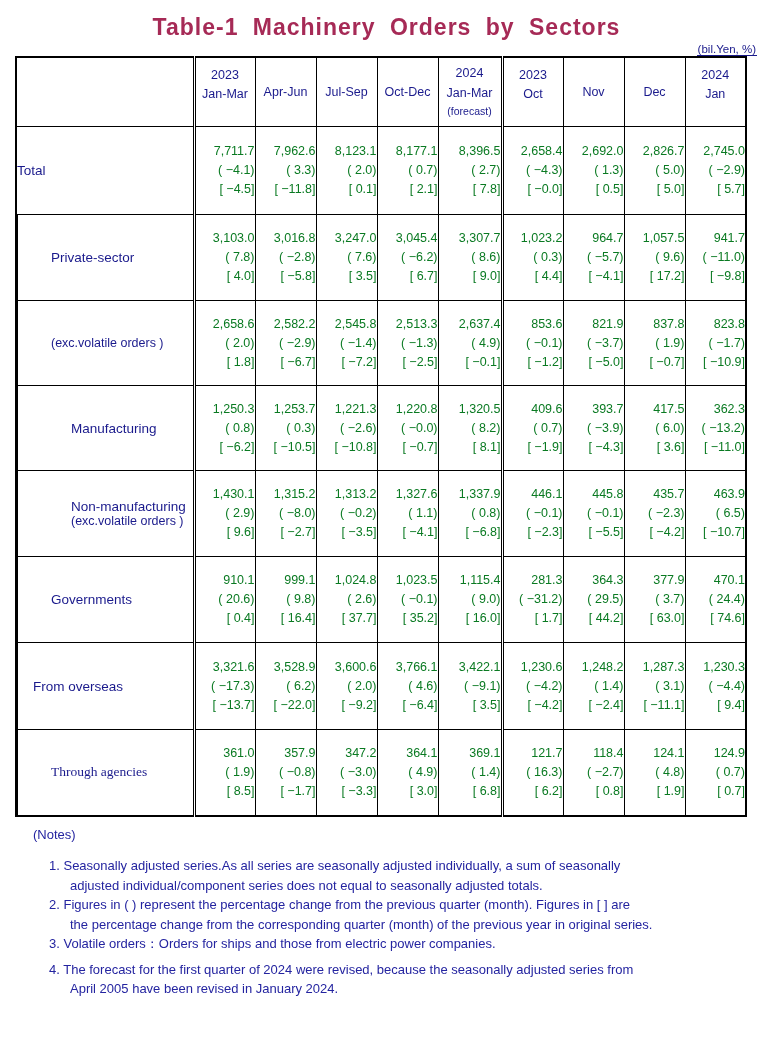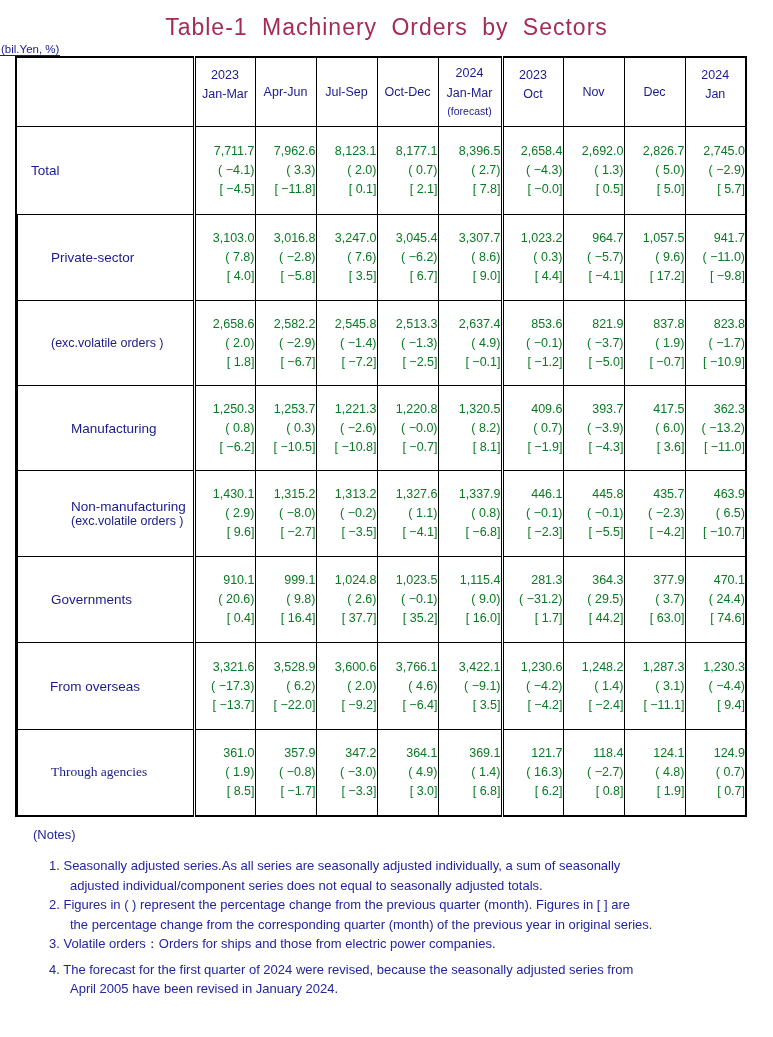--- a/index.html
+++ b/index.html
@@ -13,29 +13,30 @@
     font-family: "Liberation Sans", sans-serif;
     color: #1a1a8c;
     position: relative;
     overflow: hidden;
   }
 
   
   .title {
     text-align: center;
     font-size: 23px;
-    font-weight: normal;
+    font-weight: bold;
     color: #a62a56;
     letter-spacing: 1px;
     padding-top: 14px;
     padding-bottom: 2px;
     word-spacing: 7px;
   }
 
   .unit-line {
+    text-align: right;
     font-size: 11.5px;
     color: #1a1a8c;
     padding-right: 16px;
     padding-bottom: 1px;
   }
   .unit-line span {
     border-bottom: 1px solid #1a1a8c;
     padding: 0 1px 0 1px;
   }
 
@@ -195,21 +196,21 @@
         </th>
         <th class="hdr">
           <span class="y">2024</span>
           <span class="p">Jan</span>
           <span class="f"></span>
         </th>
       </tr>
     </thead>
     <tbody>
         <tr style="height: 88px;">
-          <td class="lbl" style="padding-left: 14px;"><span>Total</span></td>
+          <td class="lbl" style=""><span>Total</span></td>
           <td class="num sep-left">
             <span class="v">7,711.7</span>
             <span class="v">( −4.1)</span>
             <span class="v">[ −4.5]</span>
           </td>
           <td class="num">
             <span class="v">7,962.6</span>
             <span class="v">( 3.3)</span>
             <span class="v">[ −11.8]</span>
           </td>
@@ -483,21 +484,21 @@
             <span class="v">( 3.7)</span>
             <span class="v">[ 63.0]</span>
           </td>
           <td class="num">
             <span class="v">470.1</span>
             <span class="v">( 24.4)</span>
             <span class="v">[ 74.6]</span>
           </td>
         </tr>
         <tr style="height: 87px;">
-          <td class="lbl" style="padding-left: 33px; border-left: 1px solid rgb(0, 0, 0); box-shadow: rgb(0, 0, 0) 16px 0px 0px -15px inset;"><span>From overseas</span></td>
+          <td class="lbl" style="padding-left: 16px; border-left: 1px solid rgb(0, 0, 0); box-shadow: rgb(0, 0, 0) 16px 0px 0px -15px inset;"><span>From overseas</span></td>
           <td class="num sep-left">
             <span class="v">3,321.6</span>
             <span class="v">( −17.3)</span>
             <span class="v">[ −13.7]</span>
           </td>
           <td class="num">
             <span class="v">3,528.9</span>
             <span class="v">( 6.2)</span>
             <span class="v">[ −22.0]</span>
           </td>

